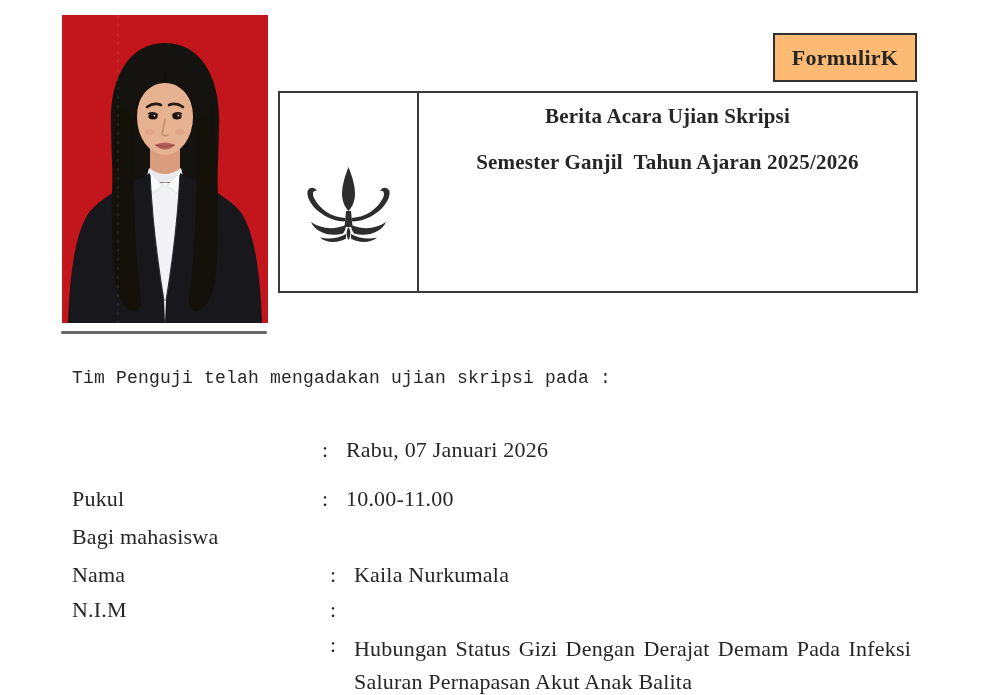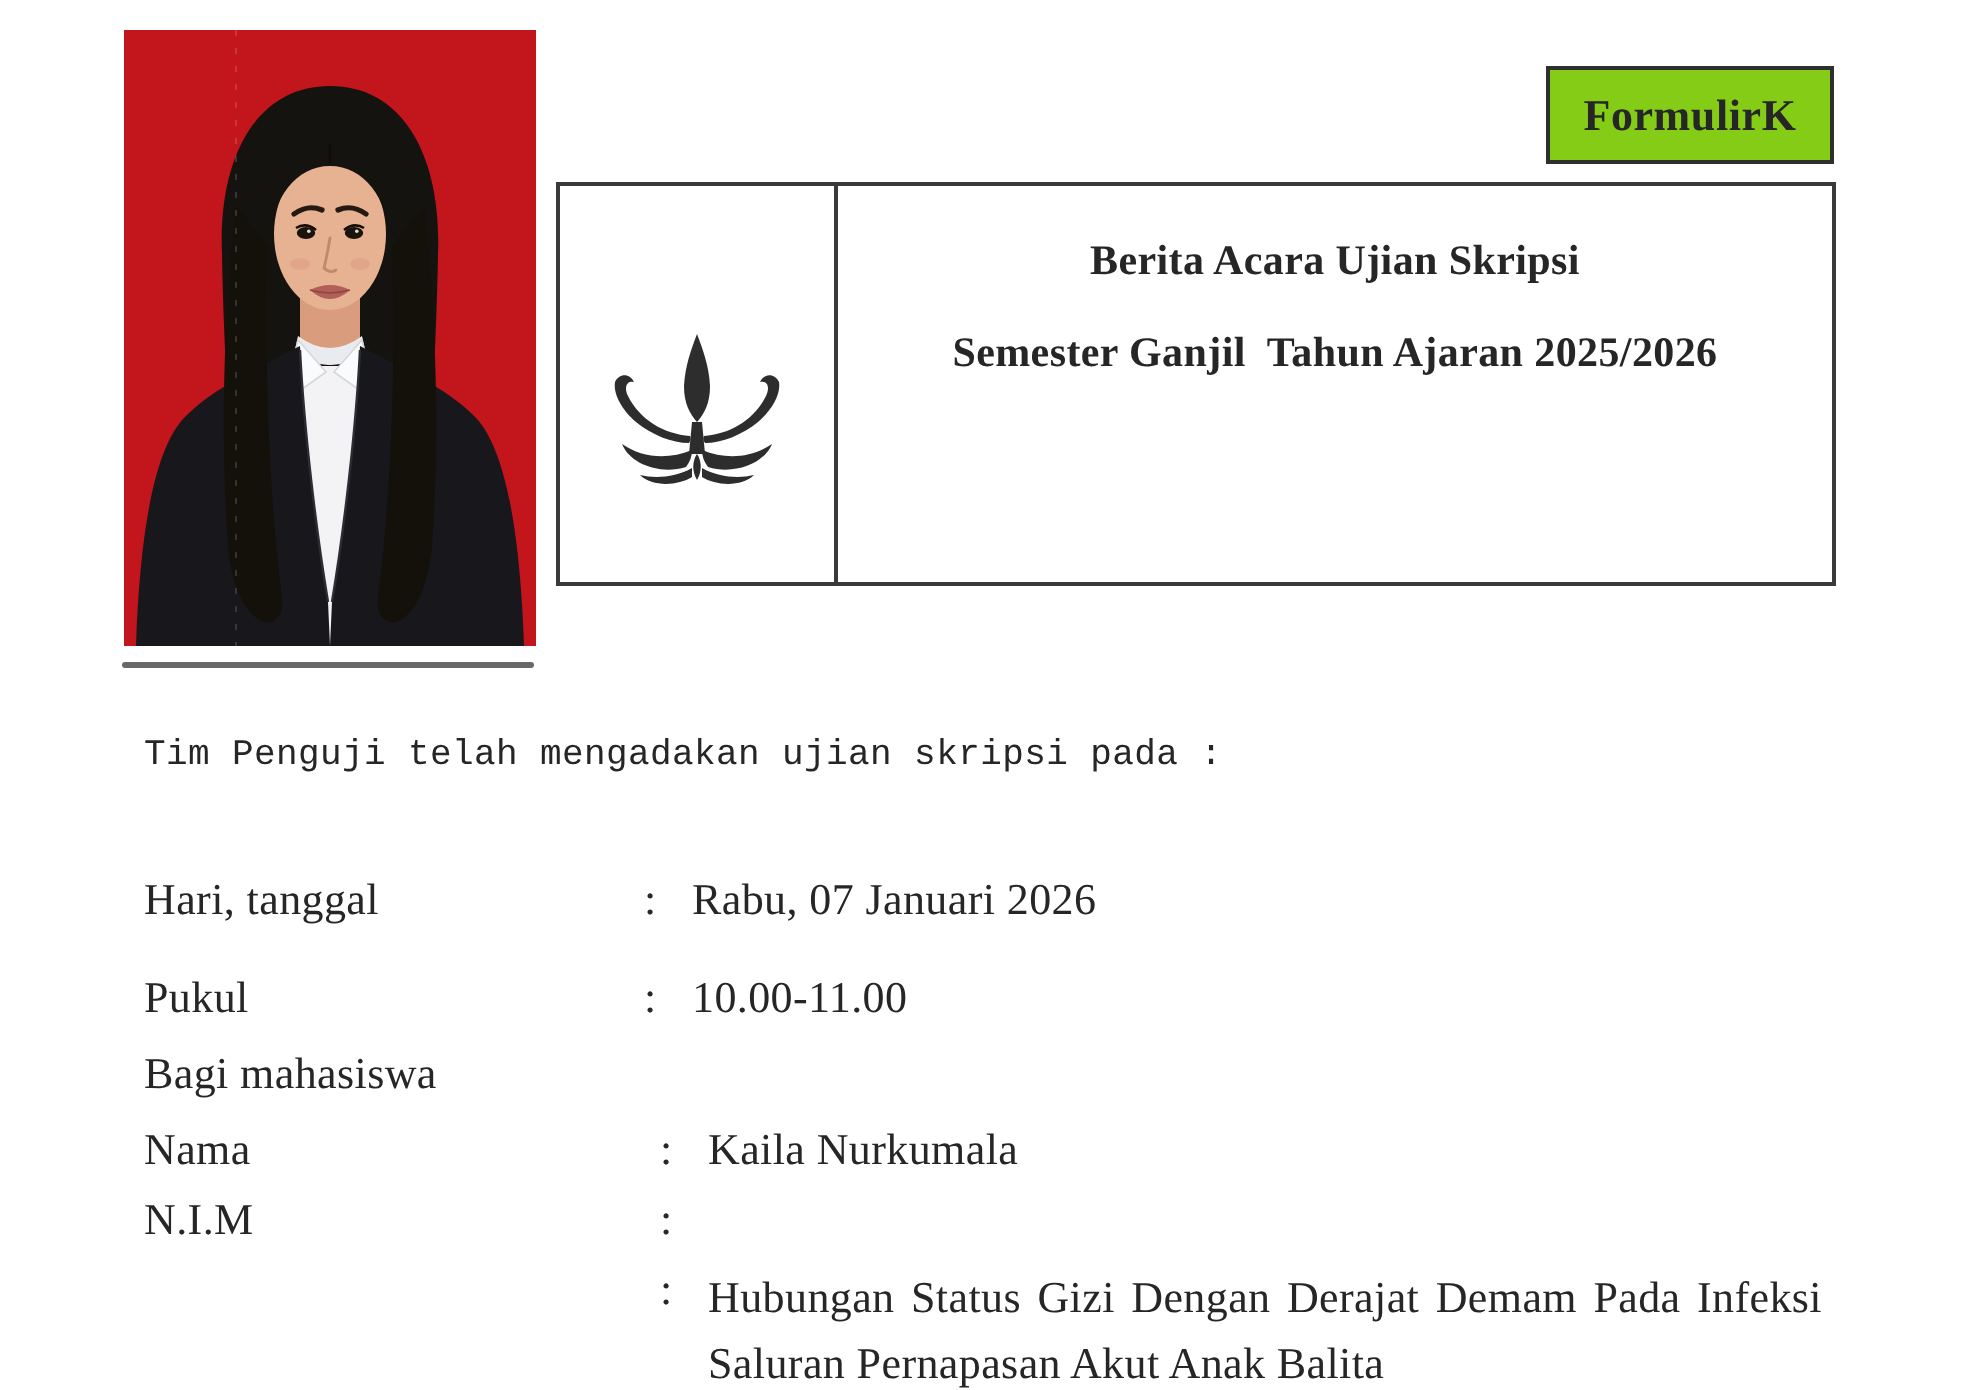--- a/index.html
+++ b/index.html
@@ -10,33 +10,33 @@
   }
   
   .photo-frame{position:absolute;left:62px;top:15px;width:206px;height:308px;}
   .photo-frame svg{display:block;}
   .photo-shadow{position:absolute;left:61px;top:331px;width:206px;height:3px;
     background:#585858;border-radius:2px;opacity:.9;}
   
   .form-code-box{
     position:absolute;left:773px;top:33px;width:140px;height:45px;
     border:2px solid #2f2f2f;display:flex;align-items:center;justify-content:center;
-    font-weight:bold;font-size:22px;letter-spacing:.3px;background:#84cc16;
+    font-weight:bold;font-size:22px;letter-spacing:.3px;background:#fdba74;
   }
   
   .header-box{
     position:absolute;left:278px;top:91px;width:640px;height:202px;
     border:2px solid #3a3a3a;display:flex;background:#fff;box-sizing:border-box;
   }
   .logo-cell{
     width:139px;border-right:2px solid #3a3a3a;box-sizing:border-box;
     display:flex;justify-content:center;align-items:flex-start;
   }
   .logo-cell svg{margin-top:72px;}
-  .title-cell{flex:1;text-align:center;padding-top:14px;border-radius:15px;}
+  .title-cell{flex:1;text-align:center;border-radius:15px;}
   .h-line{font-weight:bold;font-size:21px;line-height:46px;letter-spacing:.2px;}
   .prewrap{white-space:pre-wrap;}
   
   .intro{position:absolute;left:72px;top:368px;font-size:18px;letter-spacing:.2px;font-family:Liberation Mono, monospace;}
   .row{position:absolute;left:72px;right:30px;height:30px;}
   .field-label{position:absolute;left:0;top:0;font-size:22px;letter-spacing:.2px;line-height:1.2;}
   .field-value{position:absolute;left:250px;top:0;display:flex;font-size:22px;letter-spacing:.2px;}
   .row.shift .field-value{left:258px;}
   .sep{width:8px;flex:none;}
   .val{margin-left:16px;line-height:1.2;}
@@ -127,21 +127,20 @@
     </div>
     <div class="title-cell">
       <div class="h-line">Berita Acara Ujian Skripsi</div>
       <div class="h-line prewrap">Semester Ganjil  Tahun Ajaran 2025/2026</div>
     </div>
   </div>
 
   <div class="intro">Tim Penguji telah mengadakan ujian skripsi pada :</div>
 
   <div class="row" style="top:437px">
-    <div class="field-label">Hari, tanggal</div>
     <div class="field-value">
       <span class="sep">:</span>
       <span class="val">Rabu, 07 Januari 2026</span>
     </div>
   </div>
 
   <div class="row" style="top:486px">
     <div class="field-label">Pukul</div>
     <div class="field-value">
       <span class="sep">:</span>

